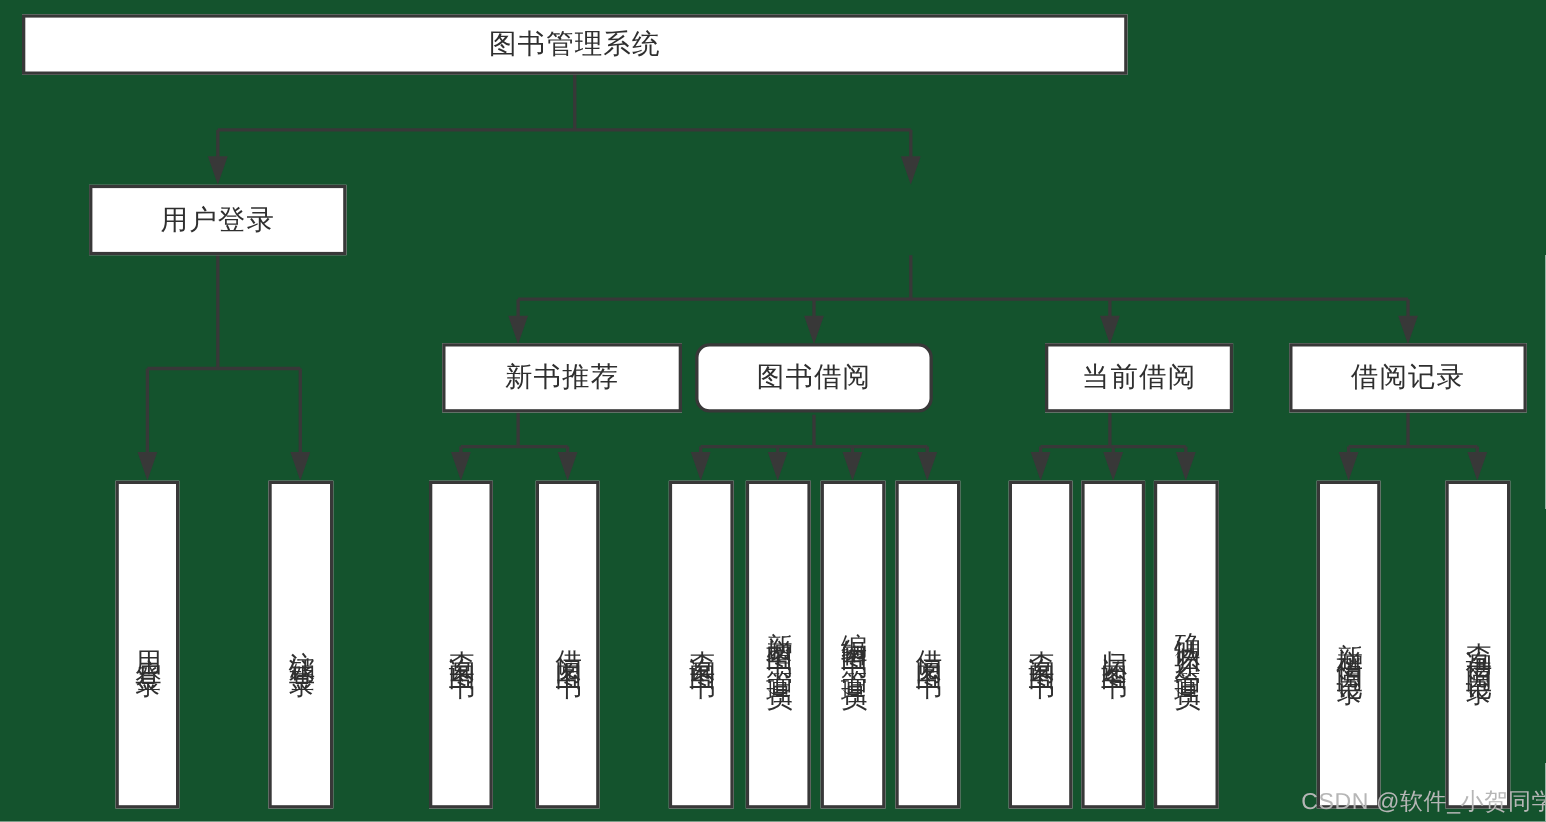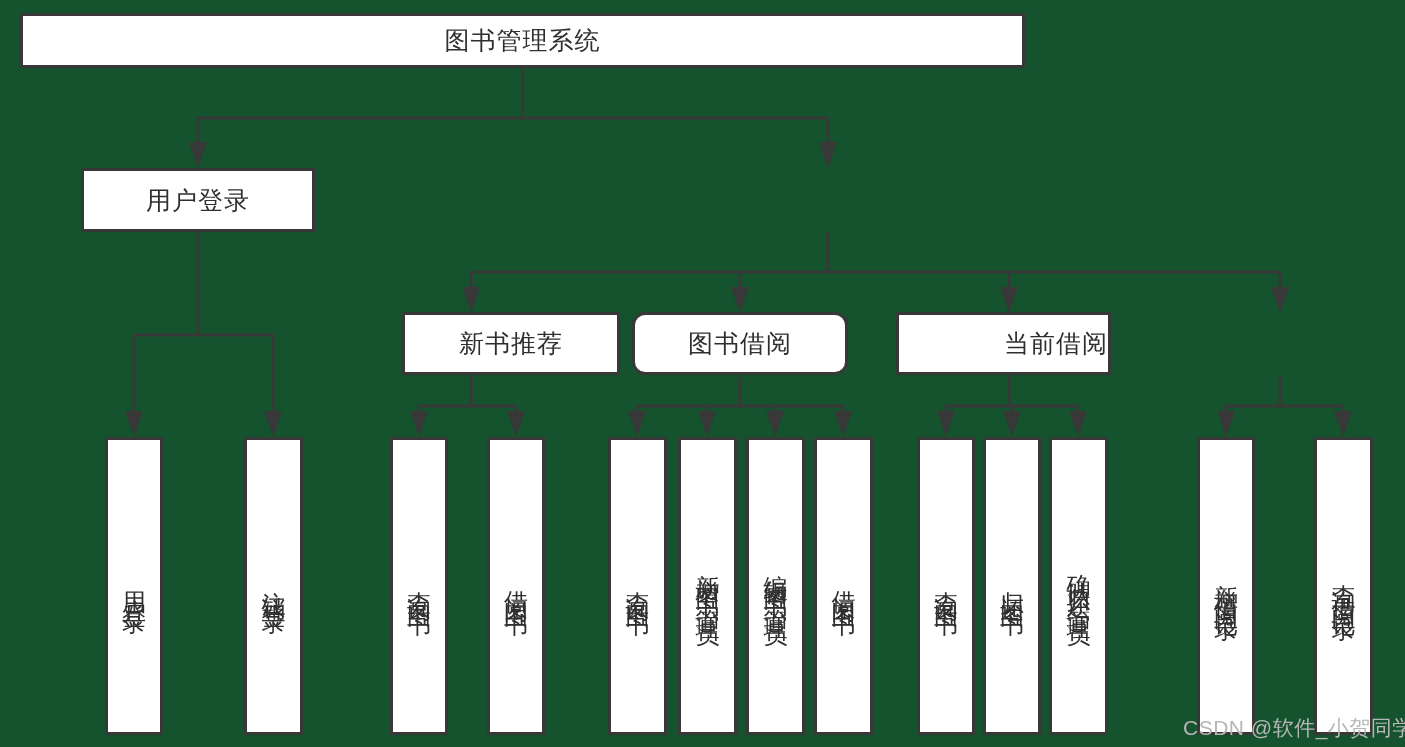--- a/index.html
+++ b/index.html
@@ -59,21 +59,21 @@
     letter-spacing: 0.5px;
   }
   
   .n-root  { left: 20px;   top: 13px;  width: 1005px; height: 55px; }
   
   .n-l2-0  { left: 81px;   top: 168px; width: 234px;  height: 64px; }
   .n-l2-1  { left: 712px;  top: 168px; width: 232px;  height: 64px; }
   
   .n-l3-0  { left: 362px;  top: 312px; width: 218px;  height: 63px; margin-left: 40px; }
   .n-l3-1  { left: 632px;  top: 312px; width: 216px;  height: 63px; border-radius: 13px; }
-  .n-l3-2  { left: 896px;  top: 312px; width: 215px;  height: 63px; justify-content: flex-end; }
+  .n-l3-2  { left: 950px;  top: 312px; width: 171px;  height: 63px; }
   .n-l3-3  { left: 1172px; top: 312px; width: 216px;  height: 63px; }
   
   .leaf    { top: 437px; height: 298px; }
   .n-lf-0  { left: 105px;  width: 58px; }
   .n-lf-1  { left: 244px;  width: 59px; }
   .n-lf-2  { left: 390px;  width: 58px; }
   .n-lf-3  { left: 487px;  width: 58px; }
   .n-lf-4  { left: 608px;  width: 59px; }
   .n-lf-5  { left: 678px;  width: 59px; }
   .n-lf-6  { left: 746px;  width: 59px; }
@@ -132,20 +132,23 @@
 
   <div class="node n-l3-0">
     <span class="hlabel">新书推荐</span>
   </div>
   <div class="node n-l3-1">
     <span class="hlabel">图书借阅</span>
   </div>
   <div class="node n-l3-2">
     <span class="hlabel">当前借阅</span>
   </div>
+  <div class="node n-l3-3">
+    <span class="hlabel">借阅记录</span>
+  </div>
 
   <div class="node leaf n-lf-0">
     <span class="vlabel">用户登录</span>
   </div>
   <div class="node leaf n-lf-1">
     <span class="vlabel">注销登录</span>
   </div>
   <div class="node leaf n-lf-2">
     <span class="vlabel">查询图书</span>
   </div>

